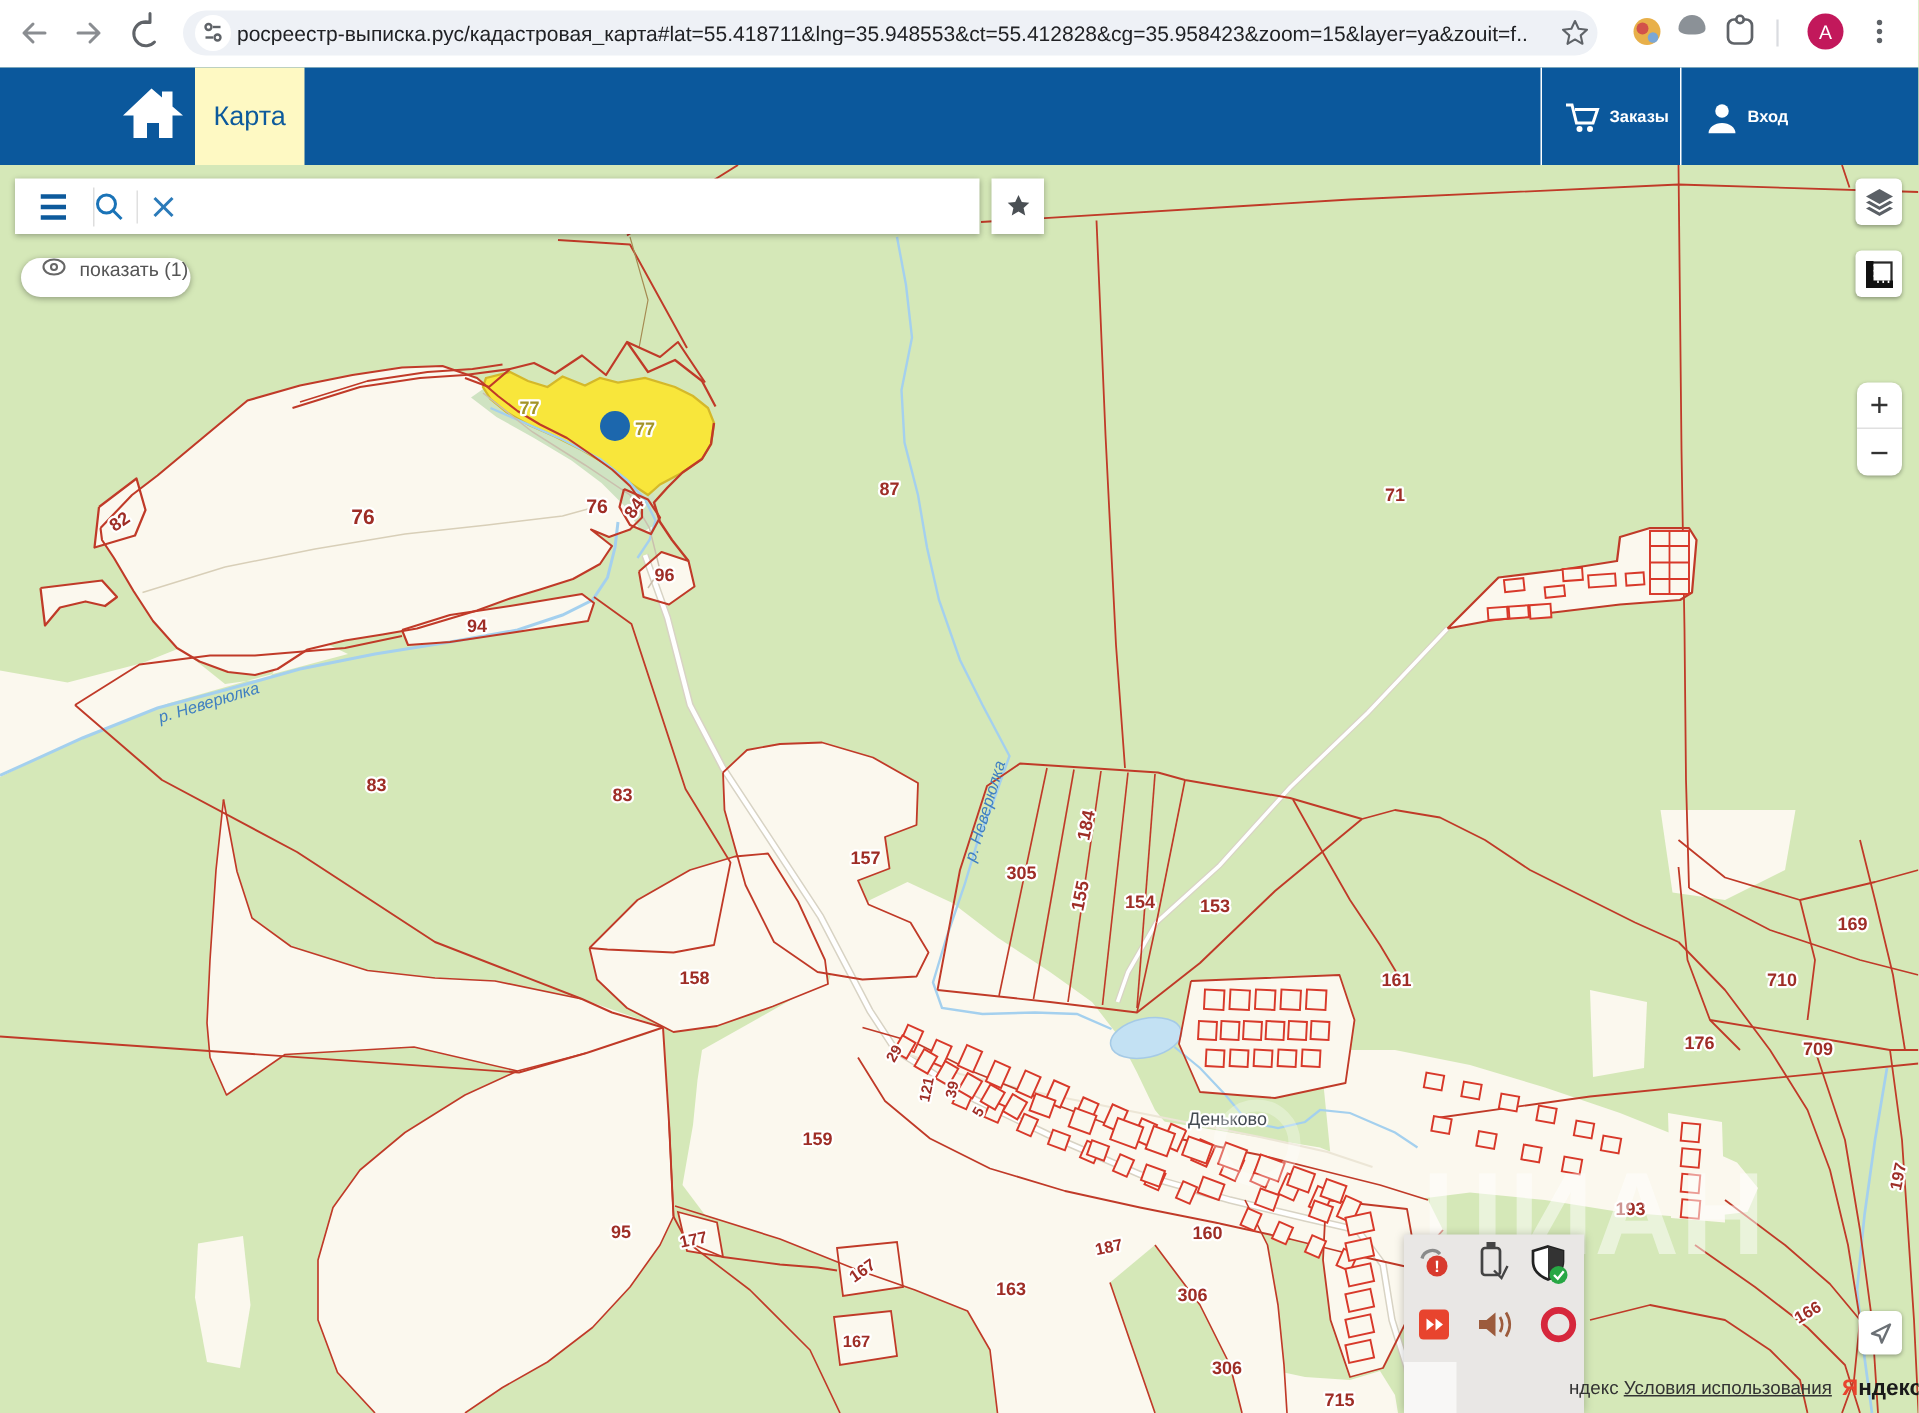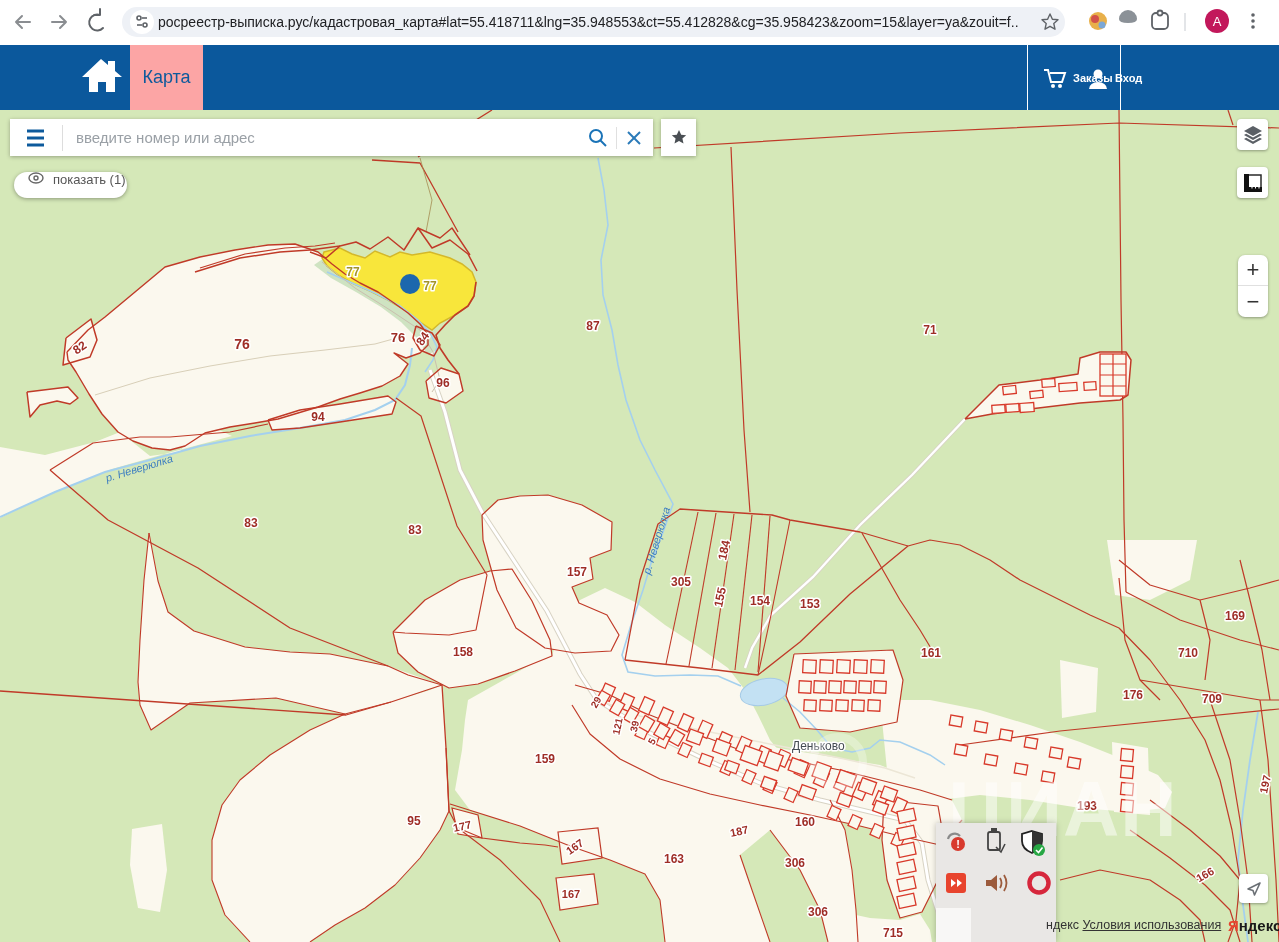--- a/index.html
+++ b/index.html
@@ -1,19 +1,19 @@
 <!DOCTYPE html>
 <html><head><meta charset="utf-8"><style>
 * { margin:0; padding:0; box-sizing:border-box; }
 body { width:1279px; height:942px; overflow:hidden; font-family:"Liberation Sans", sans-serif; position:relative; background:#d5e8b8; }
 .toolbar { position:absolute; left:0; top:0; width:1279px; height:45px; background:#ffffff; }
 .urlbar { position:absolute; left:122px; top:7px; width:943px; height:30px; background:#eef1f6; border-radius:15px; display:flex; align-items:center; }
 .urltext { font-size:14px; color:#202124; margin-left:36px; white-space:nowrap; overflow:hidden; width:860px; }
 .navbar { position:absolute; left:0; top:45px; width:1279px; height:65px; background:#0b589c; }
-.tab { position:absolute; left:130px; top:45px; width:73px; height:65px; background:#fca5a5; color:#0d5a9c; font-size:18px; display:flex; align-items:center; justify-content:center; }
+.tab { position:absolute; left:130px; top:45px; width:73px; height:65px; background:#fef9c3; color:#0d5a9c; font-size:18px; display:flex; align-items:center; justify-content:center; }
 .navsep { position:absolute; top:45px; width:1px; height:65px; background:#ffffff; }
 .navitem { position:absolute; top:45px; height:65px; display:flex; align-items:center; color:#ffffff; font-size:11px; font-weight:bold; }
 .searchbar { position:absolute; left:10px; top:119px; width:643px; height:37px; background:#ffffff; box-shadow:0 1px 4px rgba(0,0,0,0.3); display:flex; align-items:center; }
 .starbtn { position:absolute; left:661px; top:119px; width:35px; height:37px; background:#ffffff; box-shadow:0 1px 4px rgba(0,0,0,0.3); display:flex; align-items:center; justify-content:center; }
 .pill { position:absolute; left:14px; top:172px; width:113px; height:26px; background:#ffffff; border-radius:13px; box-shadow:0 1px 4px rgba(0,0,0,0.35); display:flex; color:#555; font-size:13px; }
 .sqbtn { position:absolute; width:31px; height:31px; background:#ffffff; border-radius:4px; box-shadow:0 1px 3px rgba(0,0,0,0.35); display:flex; align-items:center; justify-content:center; }
 .zoombtns { position:absolute; left:1238px; top:255px; width:30px; height:62px; background:#ffffff; border-radius:7px; box-shadow:0 1px 3px rgba(0,0,0,0.35); }
 .zb { width:30px; height:31px; display:flex; align-items:center; justify-content:center; font-size:22px; color:#333; }
 .tray { position:absolute; left:936px; top:823px; width:120px; height:119px; background:#e9e7e5; box-shadow:0 0 6px rgba(0,0,0,0.25); }
 .yandexline { position:absolute; left:1046px; top:918px; font-size:12.5px; color:#333; }
@@ -63,21 +63,21 @@
 </svg>
 <div class="navsep" style="left:1027px;"></div>
 <div class="navsep" style="left:1120px;"></div>
 <div class="navitem" style="left:1042px;">
 <svg width="26" height="26" style="margin-right:5px;">
       <path d="M2 5 h4 l3 12 h11 l3 -9 H8" fill="none" stroke="#ffffff" stroke-width="2"></path>
       <circle cx="11" cy="21" r="2" fill="#ffffff"></circle>
       <circle cx="18" cy="21" r="2" fill="#ffffff"></circle>
     </svg>
 Заказы</div>
-<div class="navitem" style="left:1087px;">
+<div class="navitem" style="left:1137px;">
 <svg width="22" height="22" style="margin-right:6px;">
       <circle cx="11" cy="7" r="4.5" fill="#ffffff"></circle>
       <path d="M2 22 a9 7 0 0 1 18 0 z" fill="#ffffff"></path>
     </svg>
 Вход</div>
 
 <svg width="1279" height="832" viewBox="0 110 1279 832" style="position:absolute;left:0;top:110px;">
 <rect x="0" y="110" width="1279" height="832" fill="#d5e8b8"></rect>
 <polygon points="67,352 88,330 105,317 135,292 165,267 200,257 235,250 268,245 295,244 318,252 332,264 345,274 360,283 378,292 394,303 408,313 420,324 428,335 428,345 420,353 406,358 394,353 408,364 400,376 382,386 360,393 340,399 318,407 298,413 278,419 255,423 230,427 205,433 185,446 170,450 152,448 133,441 118,432 102,414 89,394 76,372 68,360" fill="#fbf8ee"></polygon>
 <polygon points="66,338 91,319 97,340 90,357 63,365" fill="#fbf8ee"></polygon>
@@ -330,21 +330,20 @@
 <circle cx="838" cy="762" r="25" fill="none" stroke="#ffffff" stroke-width="8" opacity="0.3"></circle>
 </svg>
 
 <div class="searchbar">
  <svg width="24" height="18" style="margin-left:17px;">
       <line x1="0" y1="2" x2="17" y2="2" stroke="#0d5a9c" stroke-width="3"></line>
       <line x1="0" y1="9" x2="17" y2="9" stroke="#0d5a9c" stroke-width="3"></line>
       <line x1="0" y1="16" x2="17" y2="16" stroke="#0d5a9c" stroke-width="3"></line>
     </svg>
  <div style="width:1px;height:26px;background:#ddd;margin-left:11px;"></div>
- <div style="color:#9aa0a6;font-size:15px;margin-left:13px;flex:1;">введите номер или адрес</div>
  <svg width="20" height="20" style="margin-right:8px;">
       <circle cx="8" cy="8" r="6" fill="none" stroke="#1a73b7" stroke-width="2"></circle>
       <line x1="12.5" y1="12.5" x2="18" y2="18" stroke="#1a73b7" stroke-width="2"></line>
     </svg>
  <div style="width:1px;height:22px;background:#e0e0e0;"></div>
  <svg width="18" height="18" style="margin:0 10px 0 8px;">
       <line x1="3" y1="3" x2="15" y2="15" stroke="#2a7ab9" stroke-width="2"></line>
       <line x1="15" y1="3" x2="3" y2="15" stroke="#2a7ab9" stroke-width="2"></line>
     </svg>
 </div>

